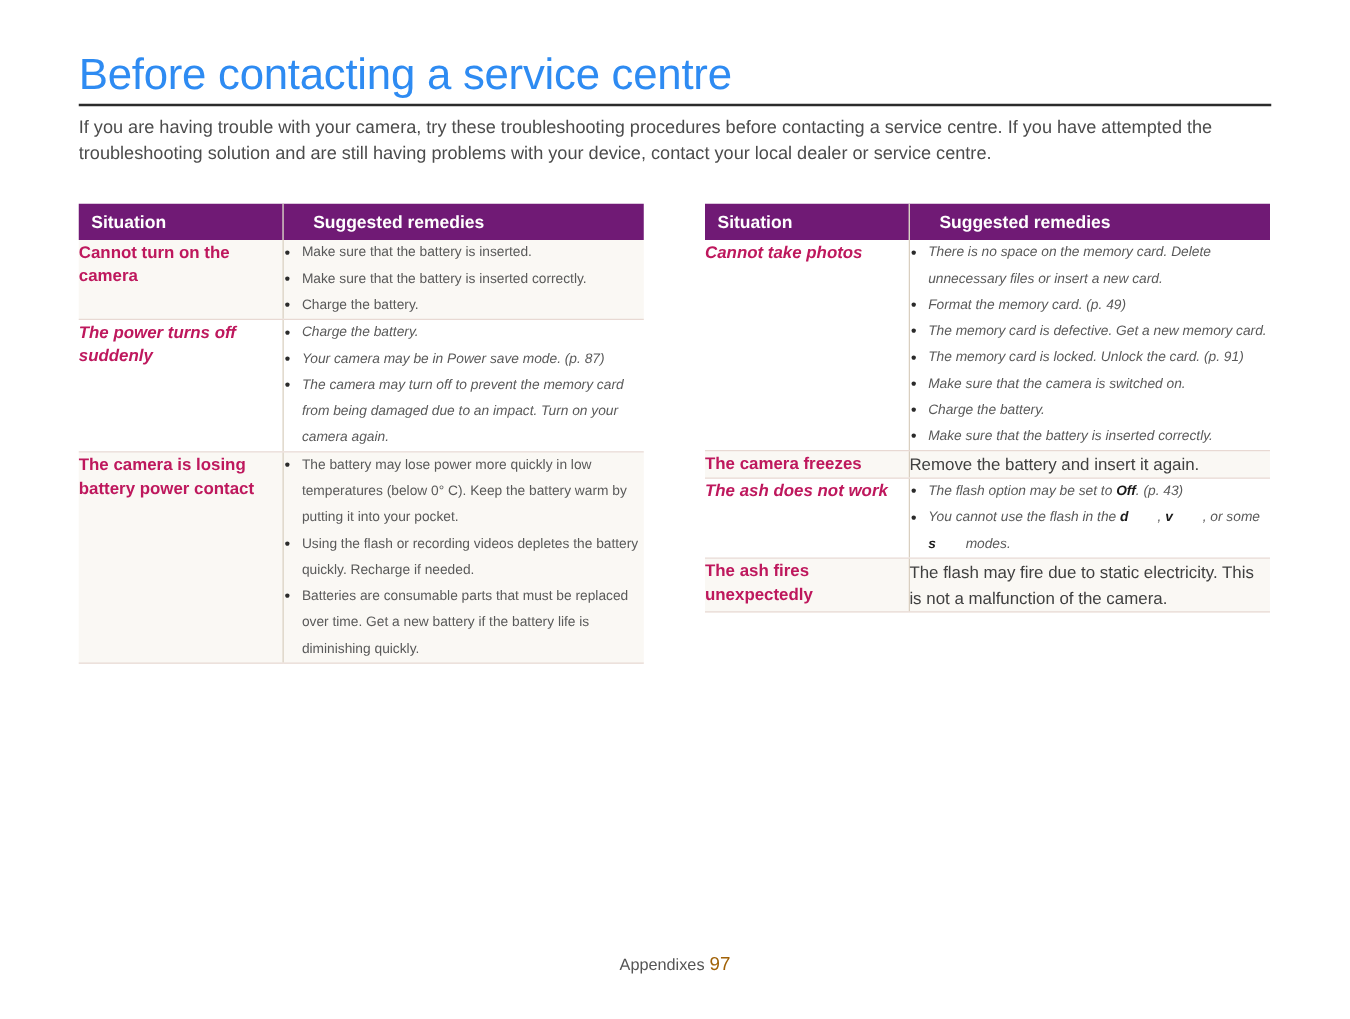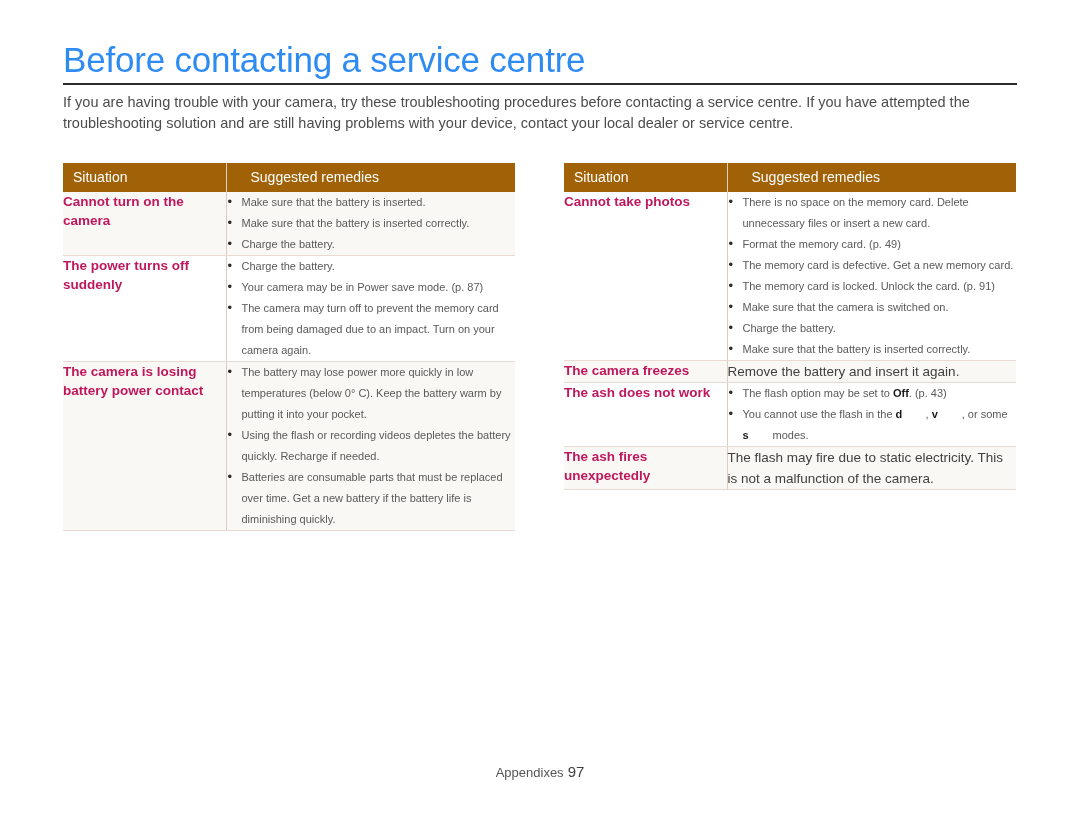--- a/index.html
+++ b/index.html
@@ -73,41 +73,41 @@
   table.tt {
     width: 100%;
     border-collapse: collapse;
     table-layout: fixed;
     font-size: 13.5px;
   }
   table.tt col.c-sit { width: 163px; }
   table.tt col.c-rem { width: 289px; }
 
   table.tt thead th {
-    background: #a16207;
+    background: #701a75;
     color: #ffffff;
     font-size: 14px;
-    font-weight: 400;
+    font-weight: 700;
     text-align: left;
     padding: 6px 0 7px 10px;
     vertical-align: middle;
     line-height: 16px;
   }
   table.tt thead th.th-rem {
     border-left: 1px solid #d8d2c2;
     padding-left: 24px;
   }
 
   table.tt tbody td {
     vertical-align: top;
     padding: 0;
     border-bottom: 1px solid #e8d9d3;
   }
   table.tt tbody tr.shade td { background: #faf8f4; }
-  table.tt tbody tr.plain td { background: #ffffff; }
+  table.tt tbody tr.plain td { background: #ffffff; font-style: italic; }
 
   td.sit {
     font-size: 13.5px;
     font-weight: bold;
     color: #be185d;
     line-height: 19px;
     padding: 10px 8px 10px 10px;
     vertical-align: middle;
   }
   td.rem {
@@ -159,21 +159,21 @@
     left: 0;
     top: 763px;
     width: 1080px;
     text-align: center;
     color: #555555;
     font-size: 13px;
     line-height: 18px;
   }
   .footer .pg {
     font-size: 15px;
-    color: #404040;
+    color: #a16207;
     margin-left: 4px;
   }
 </style>
 </head>
 <body>
 
 <div class="page">
 
   <div class="title-wrap">
     <h1 class="page-title">Before contacting a service centre</h1>

